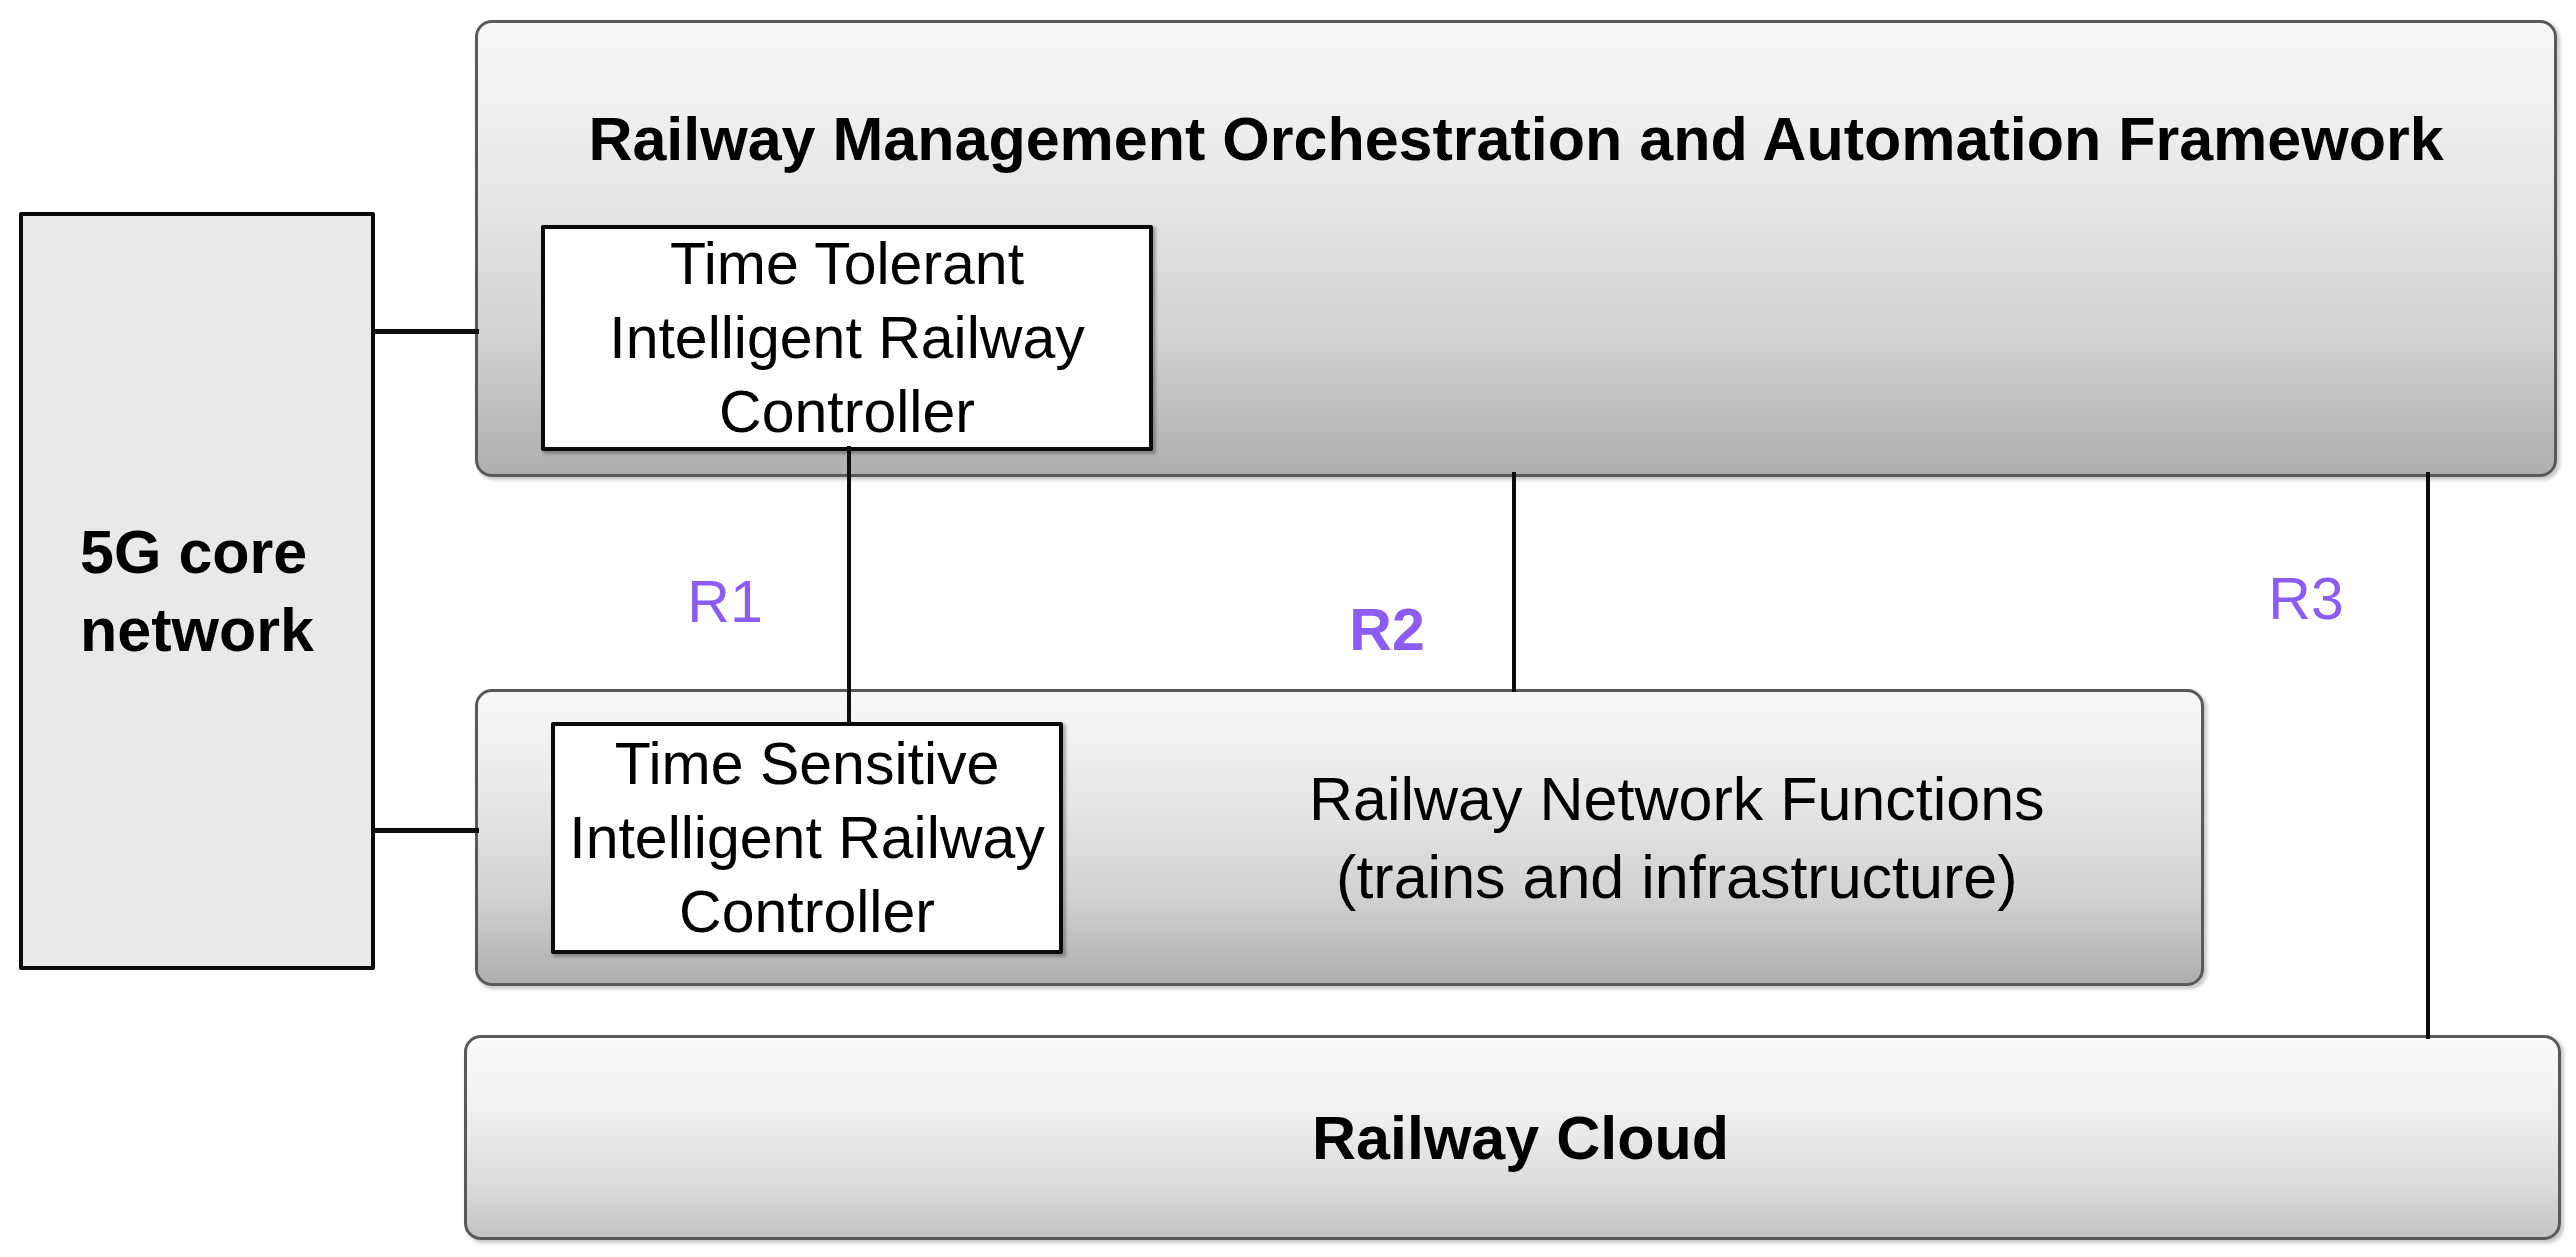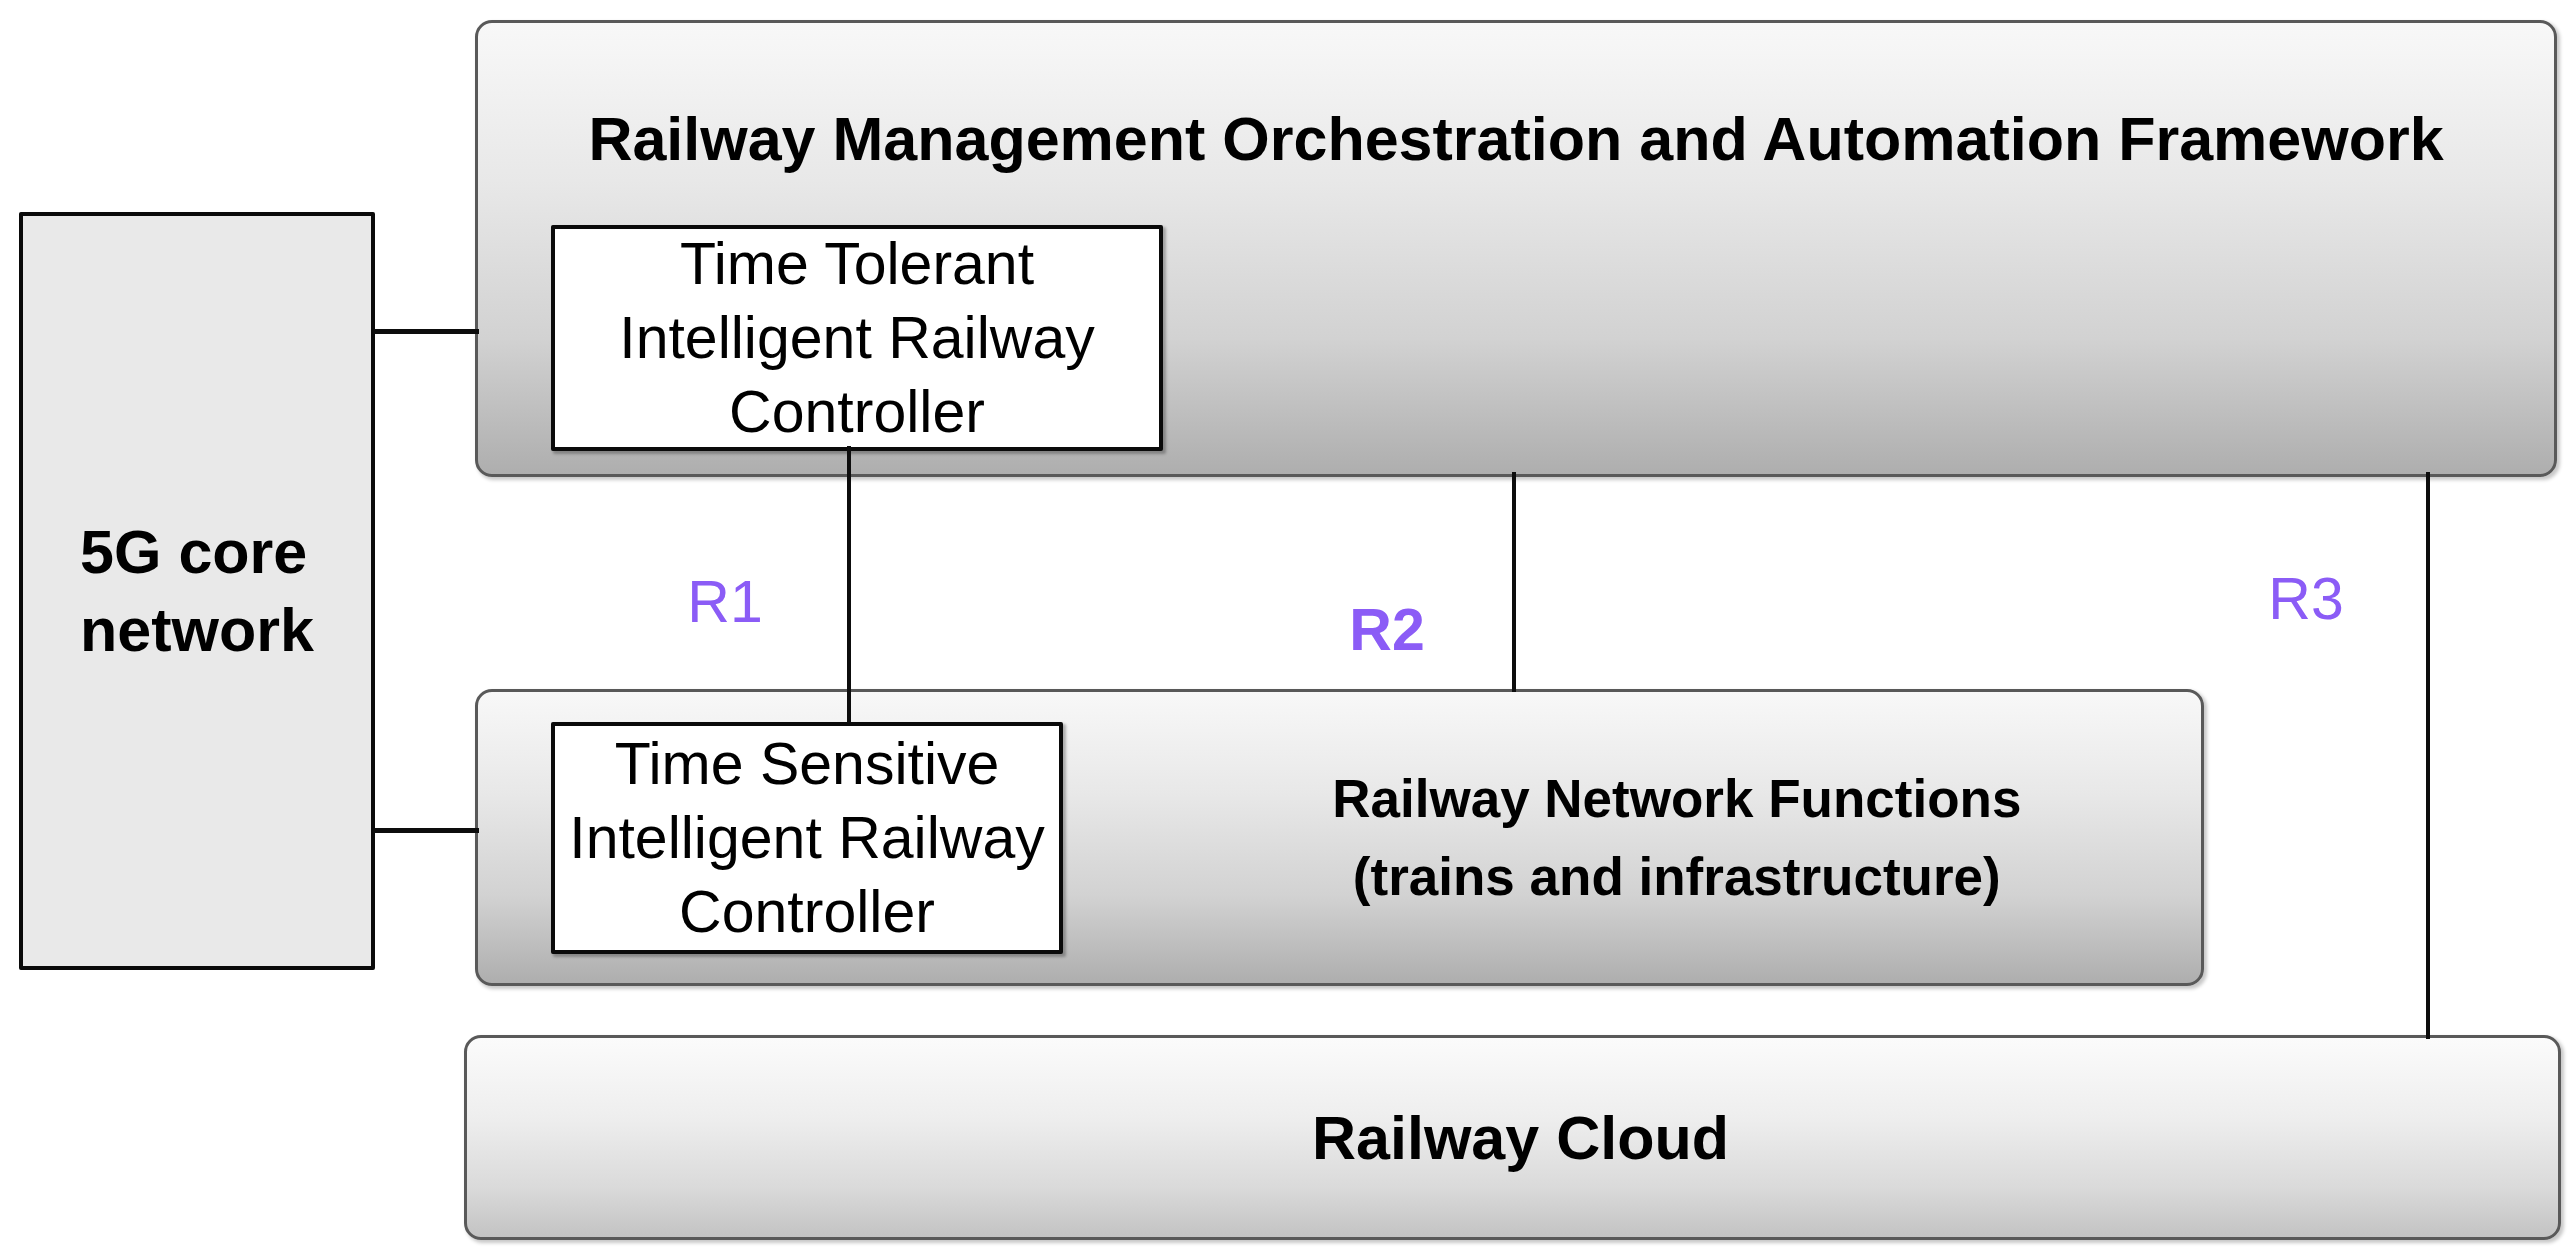--- a/index.html
+++ b/index.html
@@ -45,29 +45,29 @@
     background: #ffffff;
     border: 4.8px solid #0a0a0a;
     border-radius: 1.9px;
     box-shadow: 2.9px 2.9px 2.9px rgba(0,0,0,0.28);
     display: flex; align-items: center; justify-content: center;
     text-align: center;
     font-size: 59px; line-height: 74px; font-weight: normal;
     white-space: pre-line;
     z-index: 3;
   }
-  .tt-box { left: 73px;  top: 202px; width: 612px; height: 226px; }
+  .tt-box { left: 63px;  top: 202px; width: 612px; height: 226px; }
   .ts-box { left: 73px;  top: 30px;  width: 512px; height: 232px; }
 
   .rnf-box   { left: 475px; top: 689px;  width: 1729px; height: 297px; }
   .rnf-label {
     position: absolute; left: 686px; right: 11.4px; top: 0; bottom: 0;
     display: flex; align-items: center; justify-content: center;
     text-align: center;
-    font-size: 53px; line-height: 78px; font-weight: bold;
+    font-size: 61px; line-height: 78px; font-weight: normal;
     white-space: pre-line;
   }
 
   .cloud-box {
     left: 464px; top: 1035px; width: 2097px; height: 205px;
     display: flex; align-items: center; justify-content: center;
     text-align: center;
     font-size: 61px; line-height: 76px; font-weight: bold;
     background: linear-gradient(to bottom, #fbfbfb 0%, #eeeeee 40%, #dadada 75%, #c3c3c3 100%);
     padding-left: 16px;

